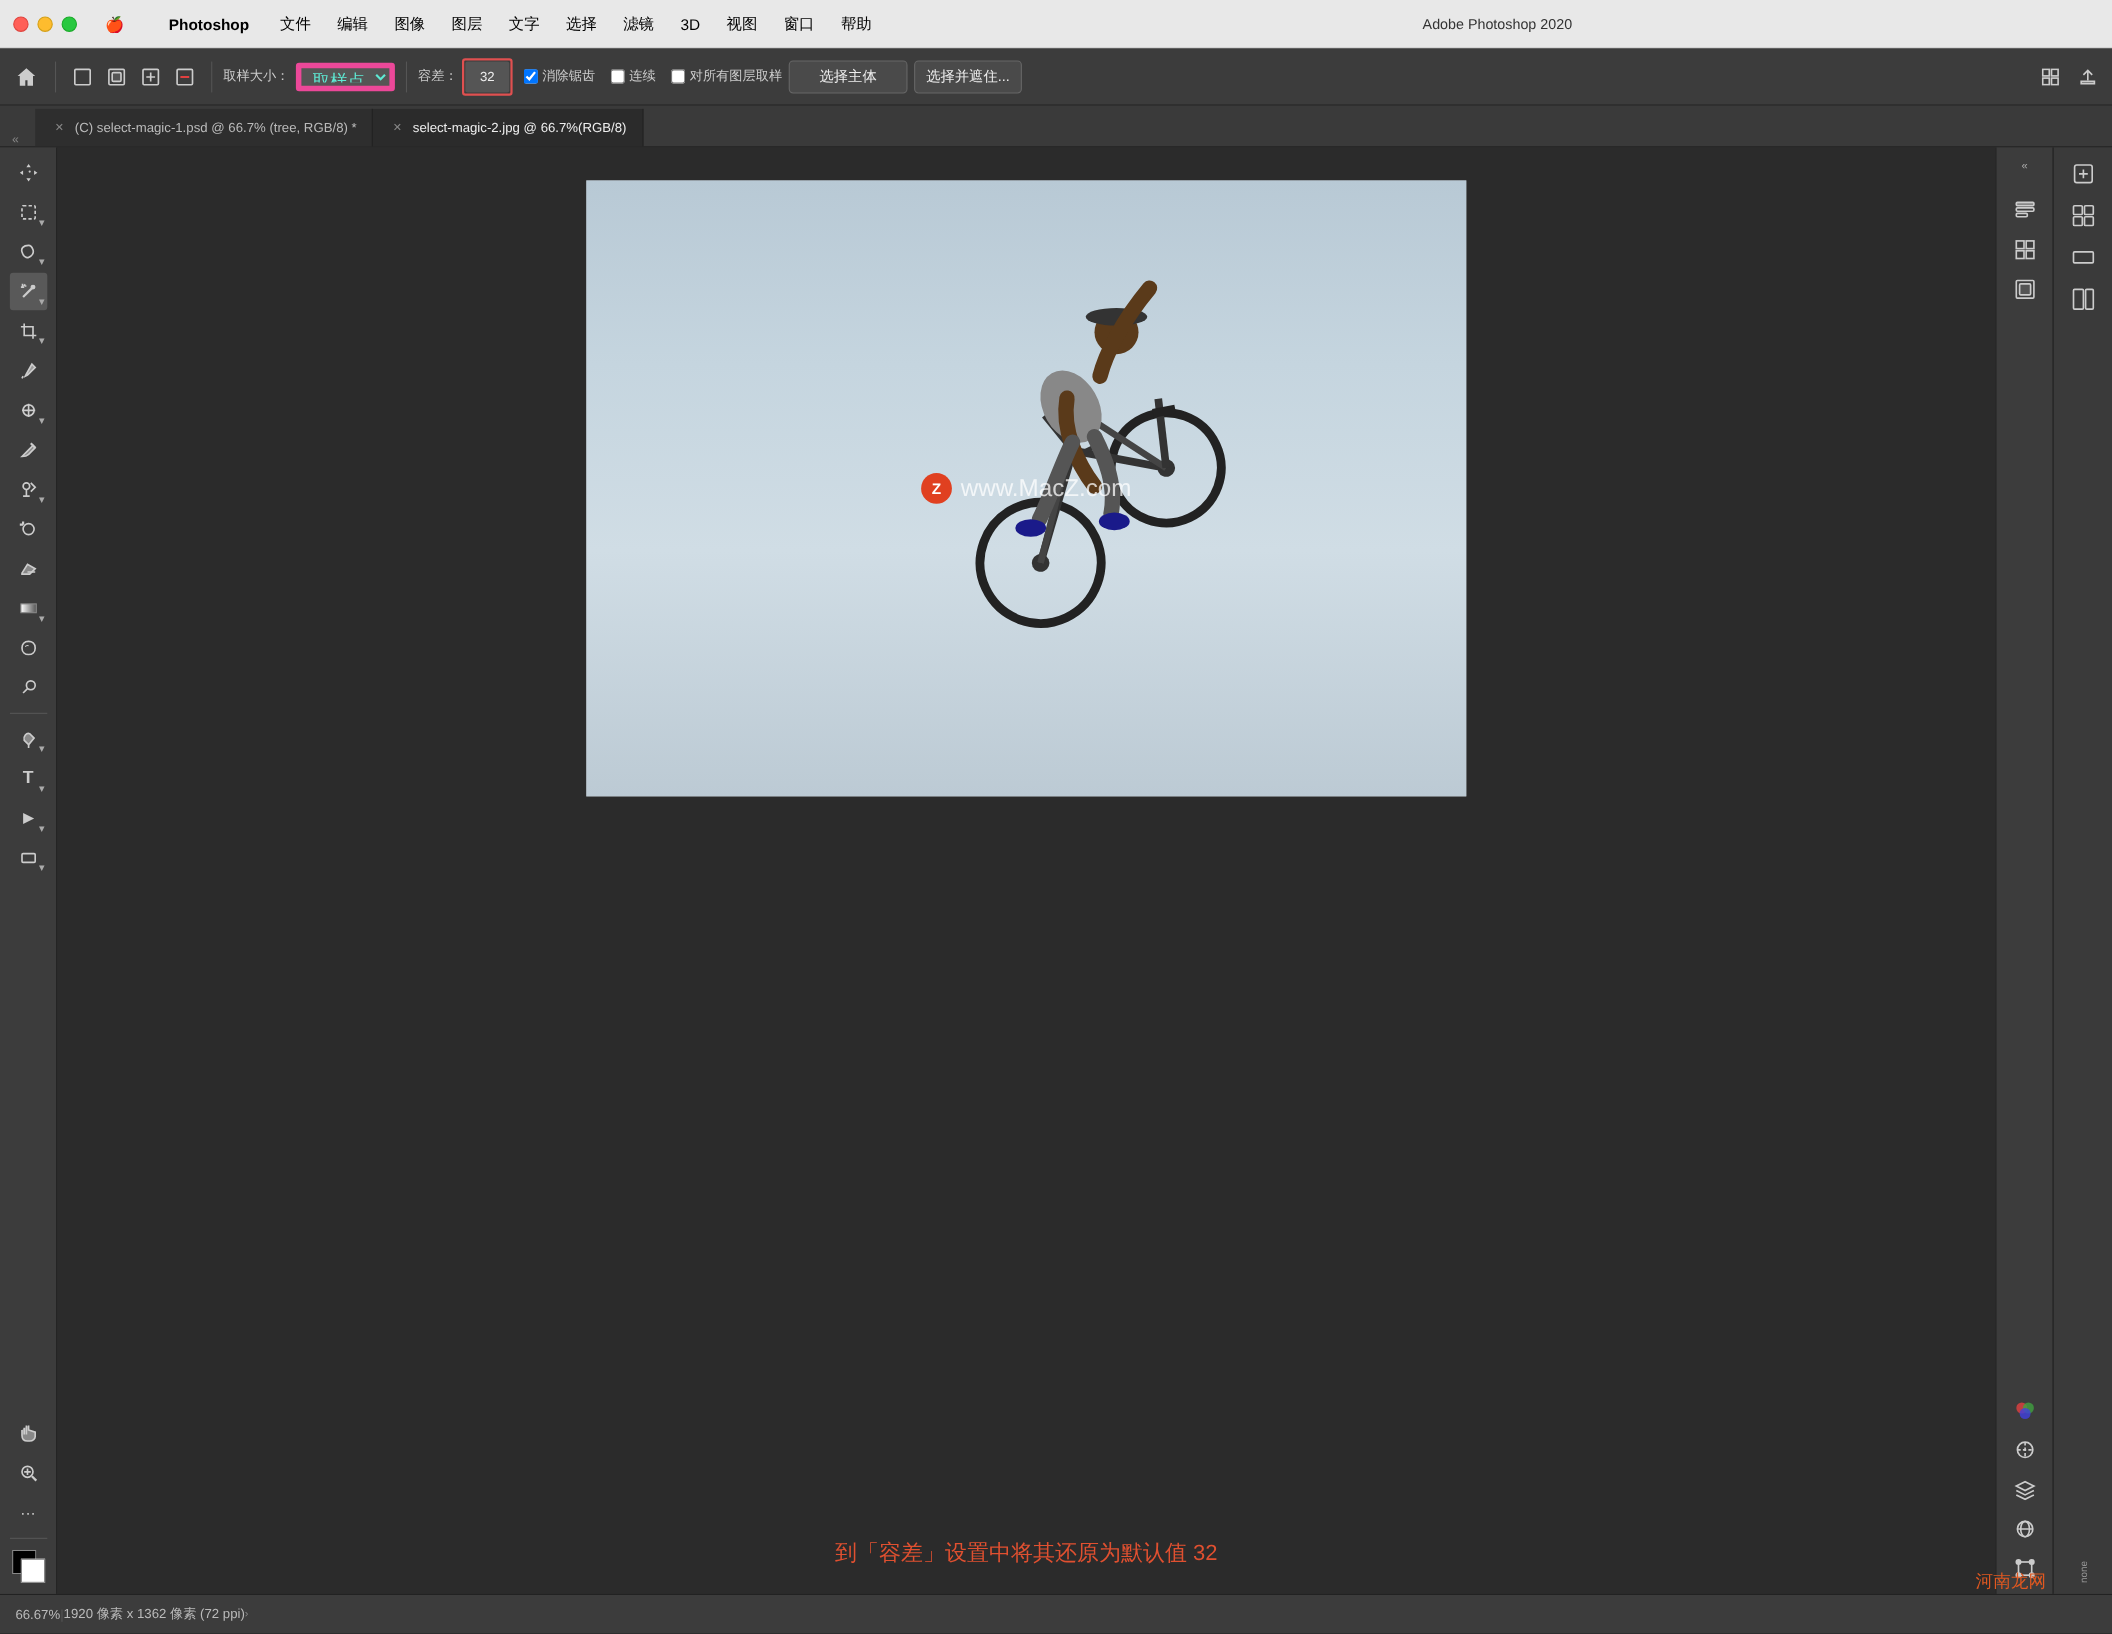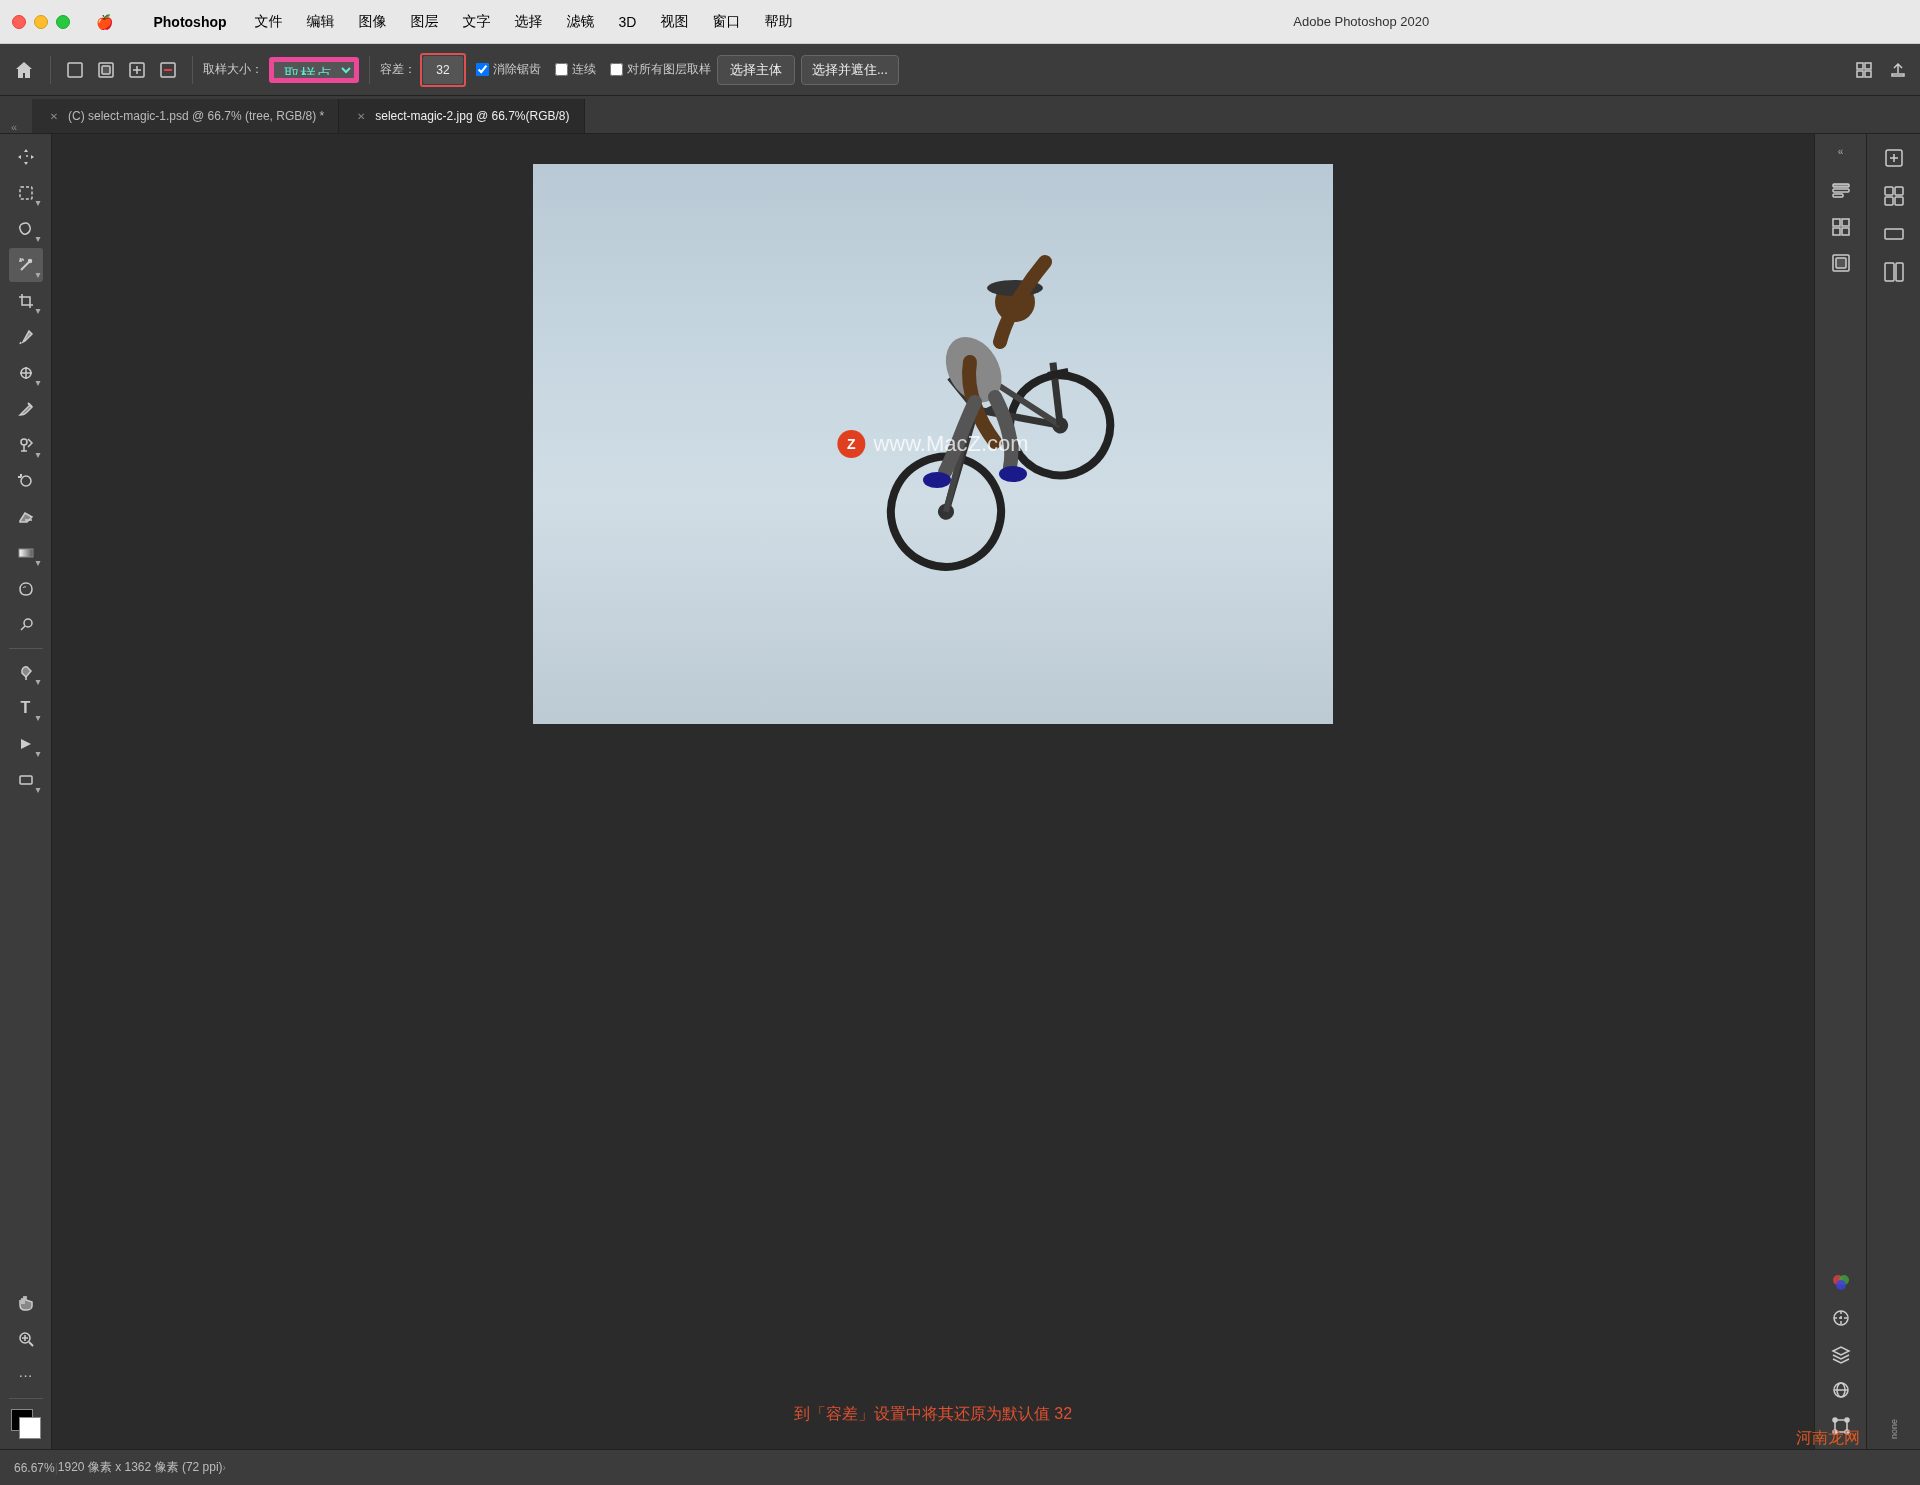--- a/index.html
+++ b/index.html
@@ -34,21 +34,21 @@
     .toolbar-tool-group { display: flex; align-items: center; gap: 3px; }
     .toolbar-btn { width: 28px; height: 28px; background: transparent; border: none; cursor: pointer; display: flex; align-items: center; justify-content: center; color: #ccc; font-size: 13px; border-radius: 3px; }
     .toolbar-label { color: #ccc; font-size: 12px; white-space: nowrap; }
     .toolbar-select { background: #555; color: #5eead4; border: 5px solid #ec4899; border-radius: 3px; padding: 3px 6px; font-size: 16px; height: 26px; cursor: pointer; }
     .tolerance-box { display: flex; align-items: center; gap: 4px; }
     .tolerance-input-wrap { border: 2px solid #e05050; border-radius: 3px; padding: 1px; }
     .tolerance-input { width: 40px; height: 28px; background: #555; color: #eee; border: none; border-radius: 2px; text-align: center; font-size: 12px; padding: 0 4px; }
     .toolbar-checkbox-group { display: flex; align-items: flex-start; gap: 14px; margin-left: 4px; }
     .toolbar-checkbox-item { display: flex; align-items: center; gap: 4px; color: #ccc; font-size: 12px; cursor: pointer; }
     .toolbar-checkbox-item input { width: 13px; height: 13px; cursor: pointer; }
-    .select-subject-btn { background: #4a4a4a; color: #eee; border: 1px solid #666; border-radius: 4px; padding: 5px 12px; font-size: 13px; cursor: pointer; white-space: nowrap; }
+    .select-subject-btn { background: #4a4a4a; color: #eee; border: 1px solid #666; border-radius: 4px; padding: 5px 27px; font-size: 13px; cursor: pointer; white-space: nowrap; }
     .select-refine-btn { background: #4a4a4a; color: #eee; border: 1px solid #666; border-radius: 4px; padding: 5px 10px; font-size: 13px; cursor: pointer; white-space: nowrap; }
     .toolbar-right { margin-left: auto; display: flex; align-items: center; gap: 6px; }
     .toolbar-icon-btn { width: 28px; height: 28px; background: transparent; border: none; cursor: pointer; display: flex; align-items: center; justify-content: center; color: #ccc; font-size: 14px; border-radius: 3px; }
 
     
     #tabs-bar {
       width: 100%; height: 38px; background: #3a3a3a;
       display: flex; align-items: flex-end;
       border-bottom: 1px solid #222;
     }
@@ -107,21 +107,21 @@
       display: flex; align-items: center; justify-content: center;
       color: white; font-weight: 700; font-size: 14px;
     }
 
     
     #caption-bar {
       width: 100%; padding: 8px 0 4px;
       display: flex; justify-content: center;
     }
     .caption-text {
-      font-size: 16px; color: #e05030; font-weight: 500;
+      font-size: 20px; color: #e05030; font-weight: 500;
     }
 
     
     #right-panel {
       width: 52px; background: #3c3c3c;
       display: flex; flex-direction: column; align-items: center;
       padding: 6px 0; gap: 2px;
       border-left: 1px solid #222;
     }
     .rp-tool { width: 34px; height: 34px; display: flex; align-items: center; justify-content: center; color: #ccc; font-size: 15px; cursor: pointer; border-radius: 3px; }

